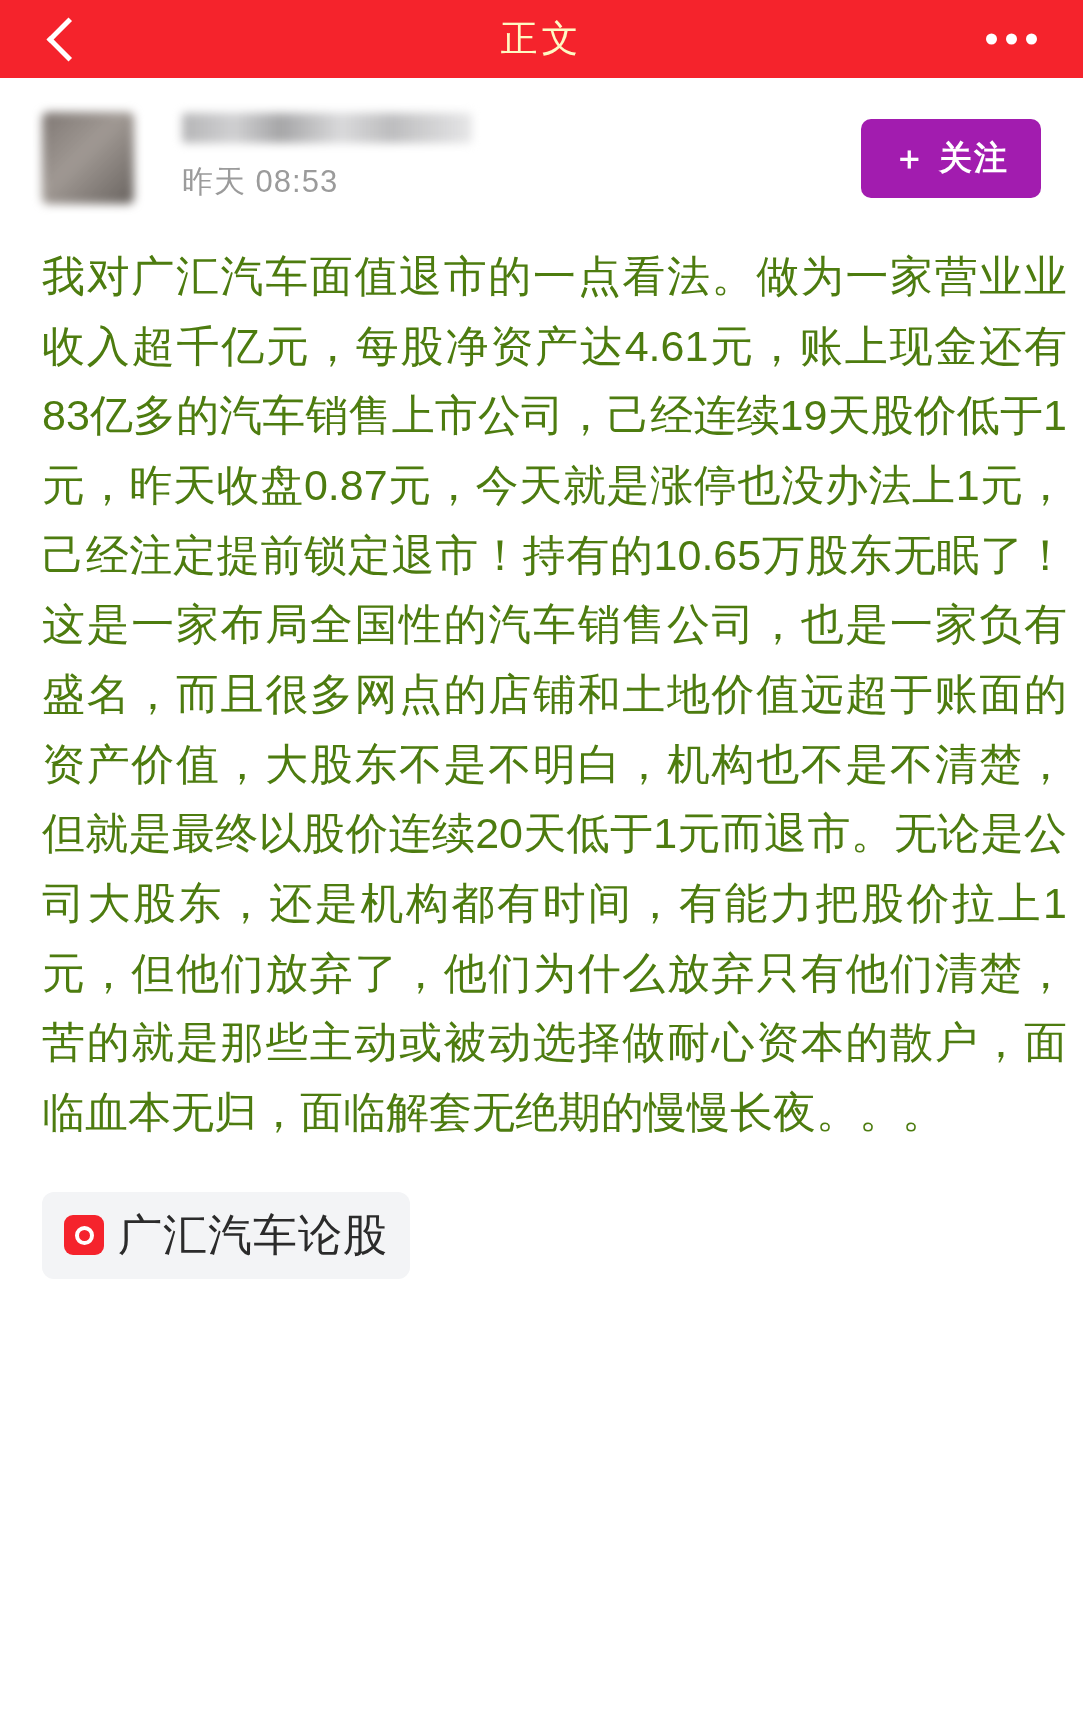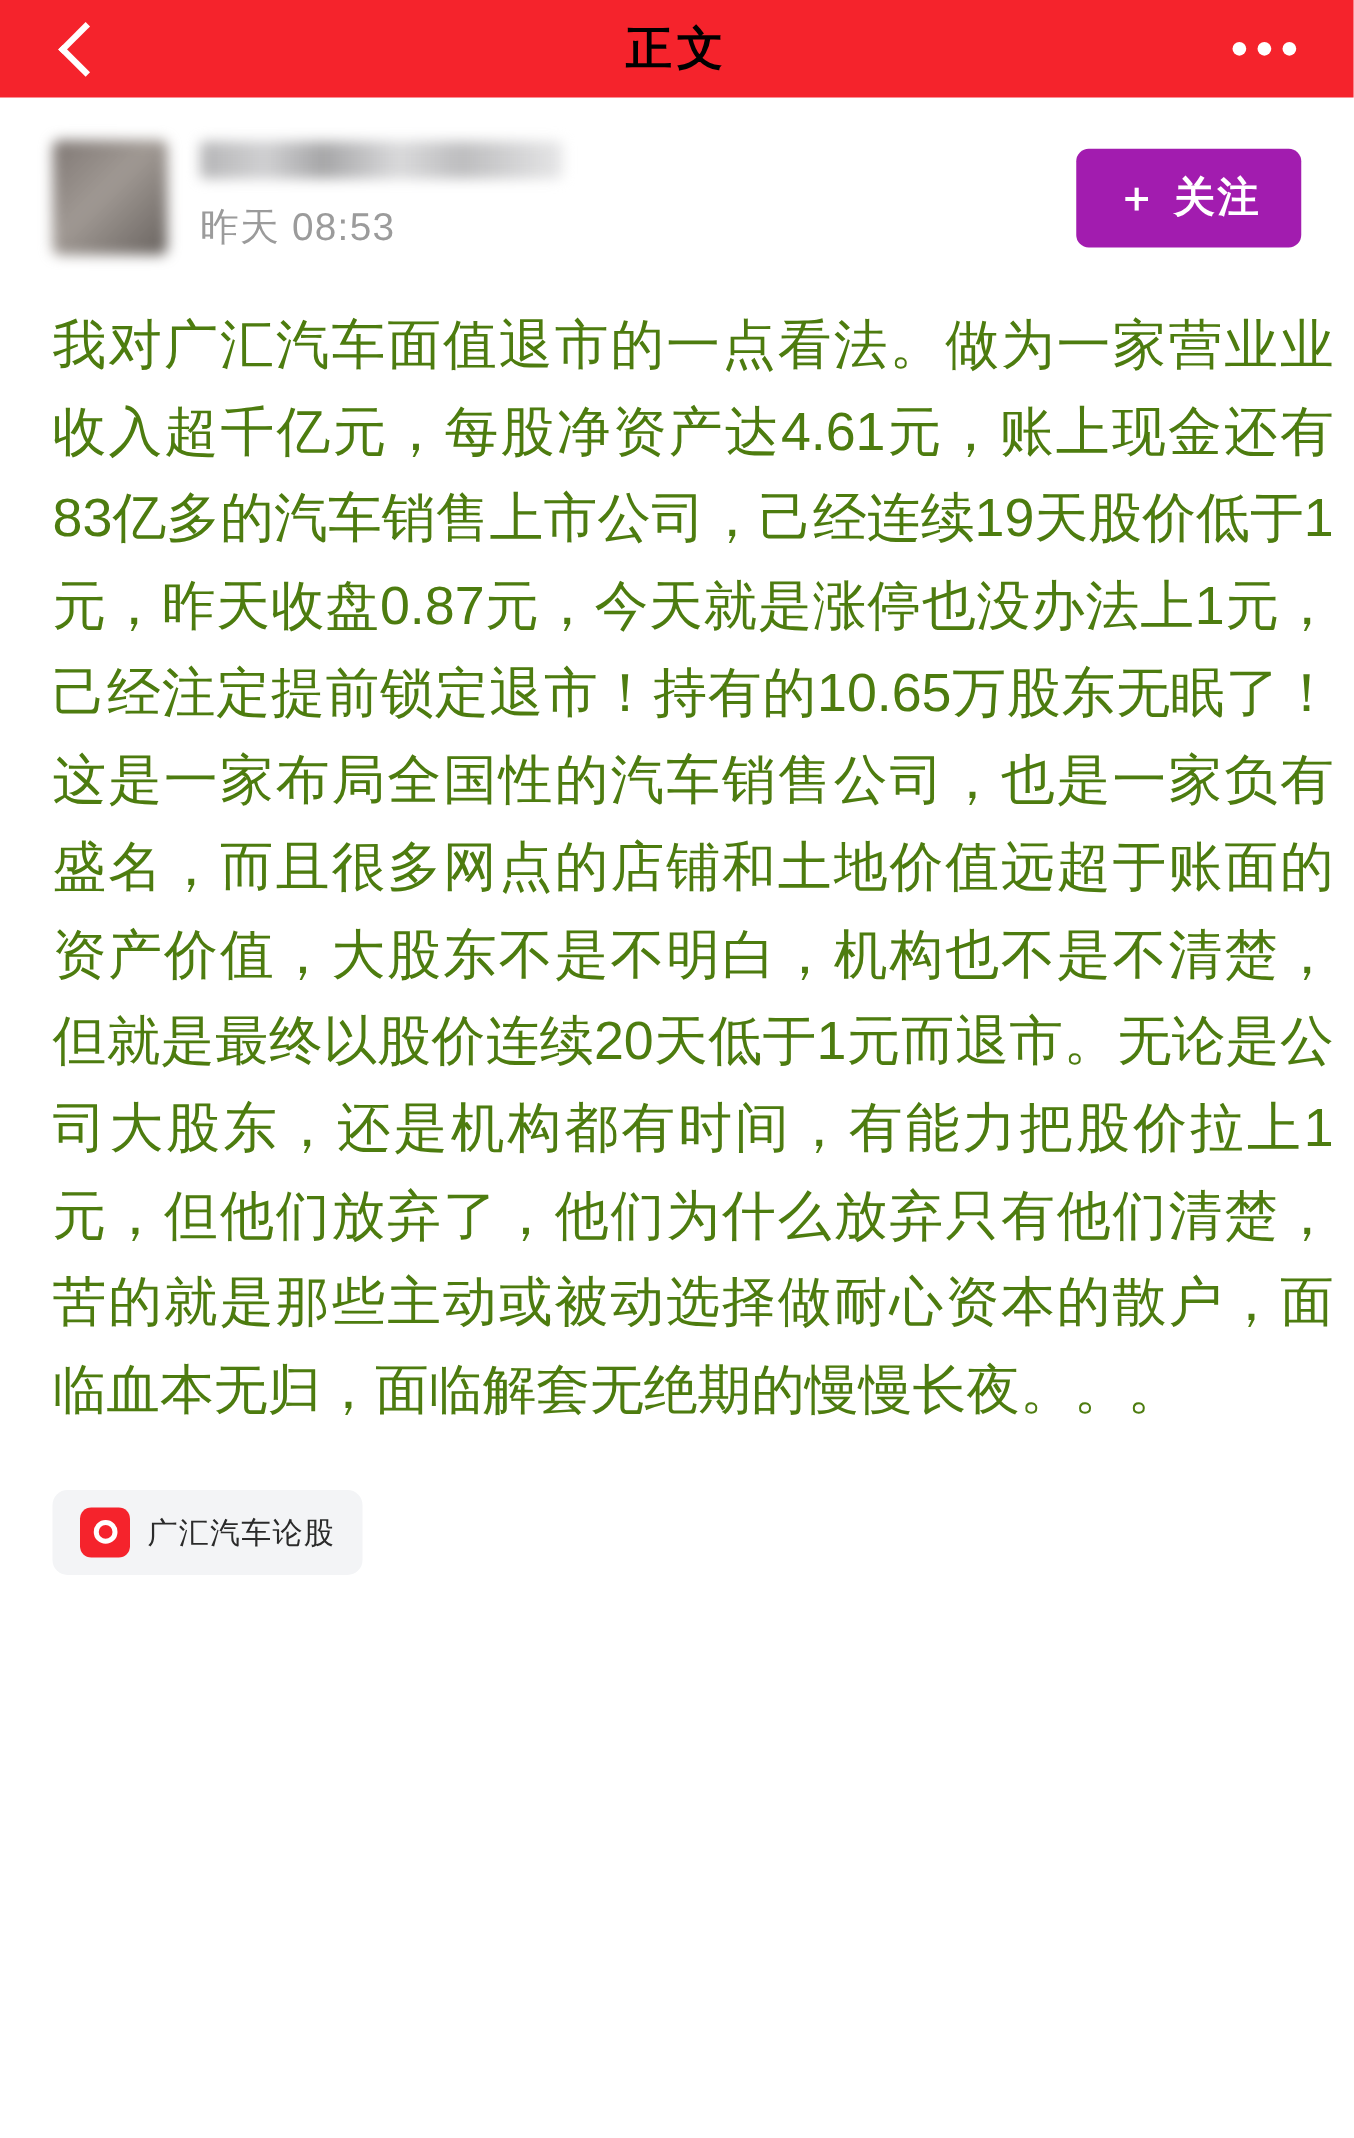--- a/index.html
+++ b/index.html
@@ -38,23 +38,23 @@
   }
   .nav-back .chev {
     display: block;
     width: 26px;
     height: 26px;
     border-left: 5px solid #ffffff;
     border-bottom: 5px solid #ffffff;
     transform: rotate(45deg);
   }
   .nav-title {
-    color: #000000;
+    color: #fef9c3;
     font-size: 37px;
-    font-weight: bold;
+    font-weight: normal;
     letter-spacing: 4px;
   }
   .nav-more {
     position: absolute;
     right: 46px;
     top: 50%;
     transform: translateY(-50%);
     display: flex;
     gap: 9px;
     align-items: center;
@@ -67,20 +67,21 @@
     border-radius: 50%;
     background: #ffffff;
   }
 
   
   .author-row {
     display: flex;
     align-items: center;
     padding: 34px 42px 16px 42px;
     box-sizing: border-box;
+    gap: 22px;
   }
   .avatar {
     width: 92px;
     height: 92px;
     border-radius: 6px;
     flex: 0 0 auto;
     background:
       linear-gradient(135deg, rgba(120,112,108,0.95) 0%, rgba(150,142,136,0.9) 45%, rgba(96,90,86,0.95) 100%);
     filter: blur(5px);
   }
@@ -160,21 +161,21 @@
   }
   .tag-icon span {
     display: block;
     width: 19px;
     height: 19px;
     border-radius: 50%;
     border: 4px solid #ffffff;
     box-sizing: border-box;
   }
   .tag-label {
-    font-size: 24px;
+    font-size: 44px;
     color: #2b2b2b;
     letter-spacing: 1px;
   }
 </style>
 </head>
 <body>
 
 <div class="navbar">
   <div class="nav-back">
     <span class="chev"></span>

